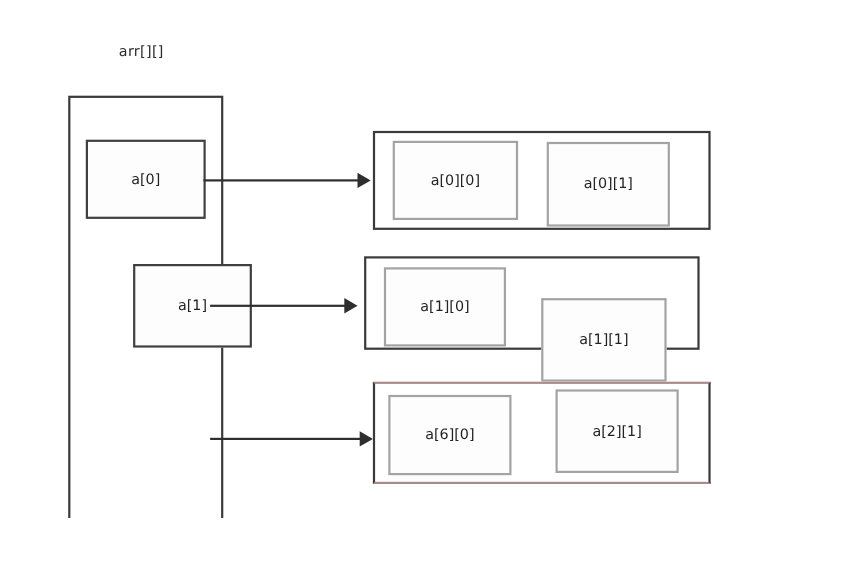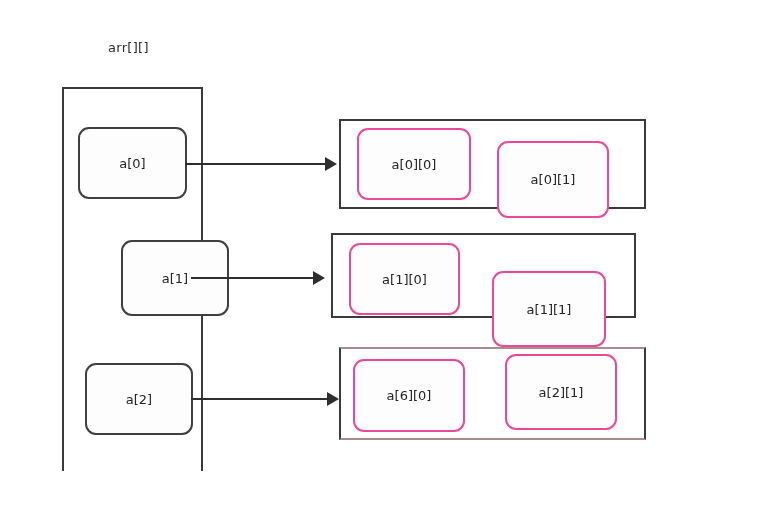--- a/index.html
+++ b/index.html
@@ -30,21 +30,20 @@
   
   .box {
     position: absolute;
     box-sizing: border-box;
     background: #fdfdfd;
     display: flex;
     align-items: center;
     justify-content: center;
     font-size: 13px;
     color: #232323;
-    border-radius: 11px;
   }
 
   
   .outer-col {
     position: absolute;
     box-sizing: border-box;
     left: 62px;
     top: 87px;
     width: 141px;
     height: 396px;
@@ -76,24 +75,24 @@
   }
   .row-container.r2 {
     left: 339px; top: 347px; width: 307px; height: 93px;
     border: 2px solid #3a3a3a;
     border-top-color: #a98b8b;
     border-bottom-color: #a98b8b;
   }
 
   
   .row-cell {
-    border: 2px solid #ec4899;
+    border: 2px solid #a3a3a3;
   }
   .row-cell.r0c0 { left: 357px; top: 128px; width: 114px; height: 72px; }
-  .row-cell.r0c1 { left: 497px; top: 129px; width: 112px; height: 77px; margin-top: 12px; }
+  .row-cell.r0c1 { left: 497px; top: 129px; width: 112px; height: 77px; }
   .row-cell.r1c0 { left: 349px; top: 243px; width: 111px; height: 72px; }
   .row-cell.r1c1 { left: 492px; top: 239px; width: 114px; height: 76px; margin-top: 32px; }
   .row-cell.r2c0 { left: 353px; top: 359px; width: 112px; height: 73px; }
   .row-cell.r2c1 { left: 505px; top: 354px; width: 112px; height: 76px; }
 
   
   .arrow-line {
     position: absolute;
     height: 2px;
     background: #2e2e2e;
@@ -118,21 +117,20 @@
 <body>
 
 <div id="canvas">
 
   <div class="title">arr[][]</div>
 
   <div class="outer-col"></div>
 
   <div class="box col-cell c0">a[0]</div>
   <div class="box col-cell c1">a[1]</div>
-  <div class="box col-cell c2">a[2]</div>
 
   <div class="arrow-line a0"></div>
   <div class="arrow-head a0"></div>
 
   <div class="arrow-line a1"></div>
   <div class="arrow-head a1"></div>
 
   <div class="arrow-line a2"></div>
   <div class="arrow-head a2"></div>
 

